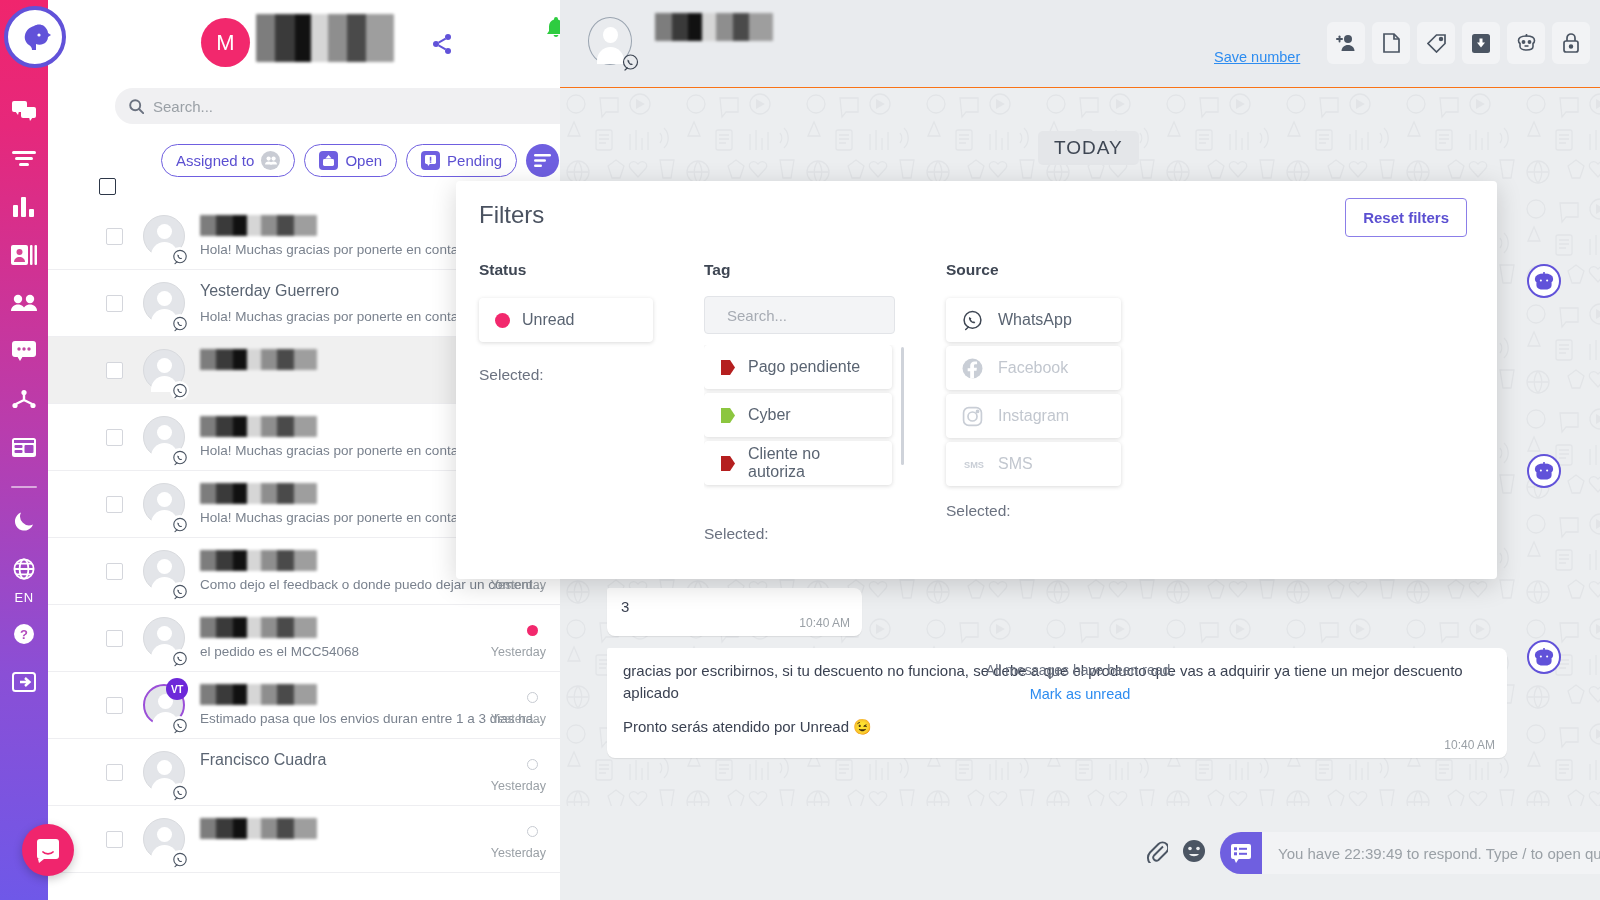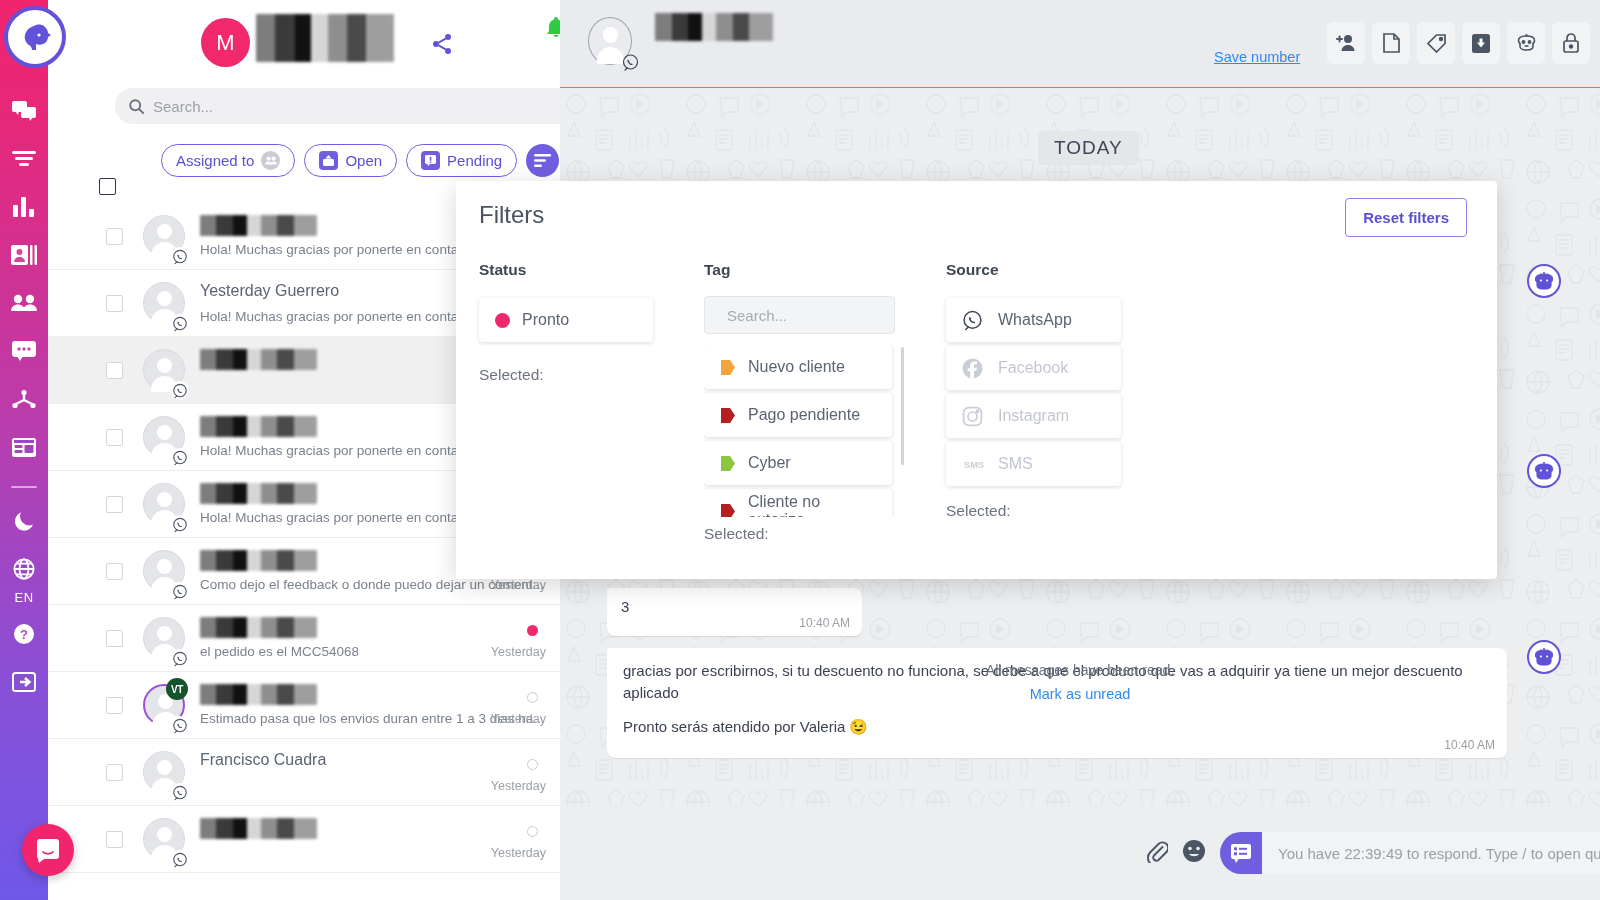--- a/index.html
+++ b/index.html
@@ -112,21 +112,21 @@
   }
   .conv .av .head { position:absolute; left: 13px; top: 8px; width: 15px; height: 15px; border-radius:50%; background:#fff; }
   .conv .av .body { position:absolute; left: 7px; top: 26px; width: 27px; height: 16px; border-radius: 14px 14px 0 0; background:#fff; }
   .conv .av.ring { border: 2px solid #9b4fd8; }
   .conv .wa-badge {
     position: absolute; left: 122px; top: 44px; width: 19px; height: 19px; border-radius: 50%;
     background: #fff; display:flex; align-items:center; justify-content:center;
   }
   .conv .vt {
     position:absolute; left: 118px; top: 6px; width: 22px; height: 22px; border-radius:50%;
-    background:#14532d; color:#fff; font-size:10px; font-weight:bold;
+    background:#6d28d9; color:#fff; font-size:10px; font-weight:bold;
     display:flex;align-items:center;justify-content:center; letter-spacing:-.3px;
   }
   .conv .title { position:absolute; left: 152px; top: 12px; font-size: 16px; color: #5a6472; }
   .conv .title .blur { height: 21px; width: 117px; }
   .conv .snippet { position:absolute; left: 152px; top: 39px; font-size: 13.5px; color: #7a828e; white-space: nowrap; }
   .conv .time { position:absolute; right: 14px; top: 40px; font-size: 12.5px; color: #9aa0a6; }
   .conv .unread-dot { position:absolute; right: 22px; top: 20px; width: 11px; height: 11px; border-radius: 50%; background:#f2286d; }
   .conv .ring-dot { position:absolute; right: 22px; top: 20px; width: 11px; height: 11px; border-radius: 50%; border: 1.4px solid #c7cbd2; }
 
   
@@ -697,21 +697,21 @@
           </svg>
       </div>
 
       <div class="bub" style="left:47px;top:500px;width:255px;height:48px;">
         <div class="txt" style="padding:8px 0 0 14px;">3</div>
         <div class="tm" style="position:absolute;right:12px;bottom:6px;">10:40 AM</div>
       </div>
 
       <div class="bub" style="left:47px;top:560px;width:900px;height:110px;">
         <div class="txt" style="padding:12px 18px 0 16px;">gracias por escribirnos, si tu descuento no funciona, se debe a que el producto que vas a adquirir ya tiene un mejor descuento aplicado</div>
-        <div class="txt" style="padding:12px 18px 0 16px;">Pronto serás atendido por Valeria 😉</div>
+        <div class="txt" style="padding:12px 18px 0 16px;">Pronto serás atendido por Unread 😉</div>
         <div class="tm" style="position:absolute;right:12px;bottom:6px;">10:40 AM</div>
       </div>
 
       <div class="readnote">All messages have been read.</div>
       <div class="markunread">Mark as unread</div>
     </div>
 
     <div class="composer">
       <div style="cursor:pointer;">
         <svg width="22" height="24" viewBox="0 0 22 24" fill="none" stroke="#4b5563" stroke-width="1.9">
@@ -747,43 +747,37 @@
 
   <div class="modal">
     <h1>Filters</h1>
     <button class="reset">Reset filters</button>
 
     <div class="fcol" style="left:23px;width:200px;">
       <div class="col-title">Status</div>
       <div style="margin-top:19px;">
         <div class="opt" style="width:174px;">
           <span class="unread-pin"></span>
-          <span>Pronto</span>
+          <span>Unread</span>
         </div>
       </div>
       <div class="selected-lbl" style="margin-top:24px;">Selected:</div>
     </div>
 
     <div class="fcol" style="left:248px;width:215px;">
       <div class="col-title">Tag</div>
       <div class="tagsearch" style="margin-top:17px;">
         <svg width="16" height="16" viewBox="0 0 16 16" fill="none" stroke="#5a6472" stroke-width="1.9">
             <circle cx="6.6" cy="6.6" r="5.2"></circle>
             <path d="M10.5 10.5l4.2 4.2" stroke-linecap="round"></path>
           </svg>
         <input placeholder="Search..." style="">
       </div>
       <div class="taglist">
         <div class="tagscroll"></div>
-      <div class="opt tagchip">
-            <span class="tagdot"><svg width="16" height="17" viewBox="0 0 16 17">
-                <path d="M1 1h9l5 7.5L10 16H1z" fill="#f5a33c"></path>
-              </svg></span>
-            <span>Nuevo cliente</span>
-          </div>
           <div class="opt tagchip">
             <span class="tagdot"><svg width="16" height="17" viewBox="0 0 16 17">
                 <path d="M1 1h9l5 7.5L10 16H1z" fill="#b51f1f"></path>
               </svg></span>
             <span>Pago pendiente</span>
           </div>
           <div class="opt tagchip">
             <span class="tagdot"><svg width="16" height="17" viewBox="0 0 16 17">
                 <path d="M1 1h9l5 7.5L10 16H1z" fill="#8cc63f"></path>
               </svg></span>

